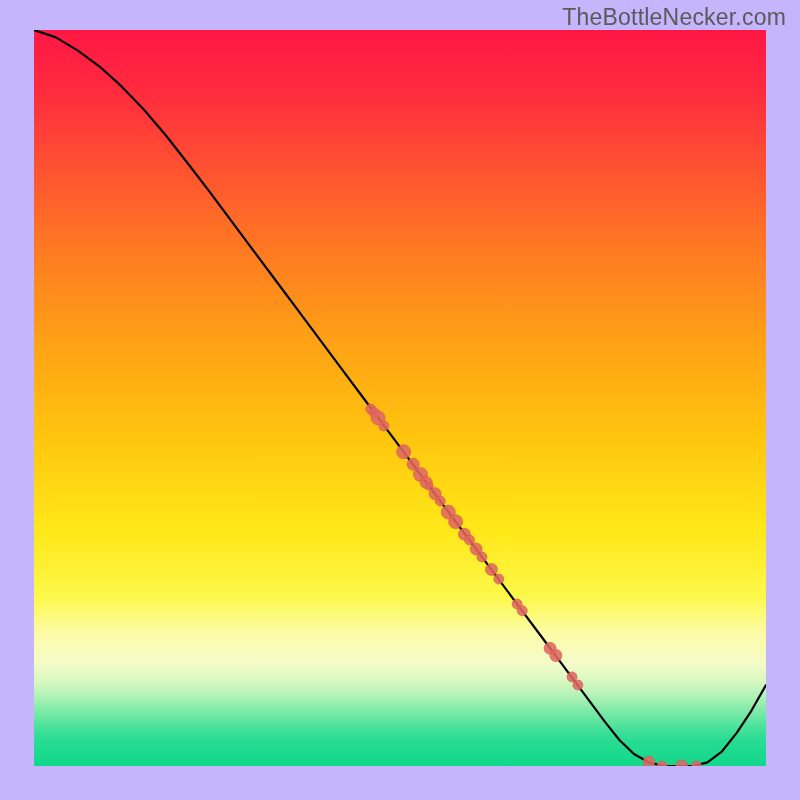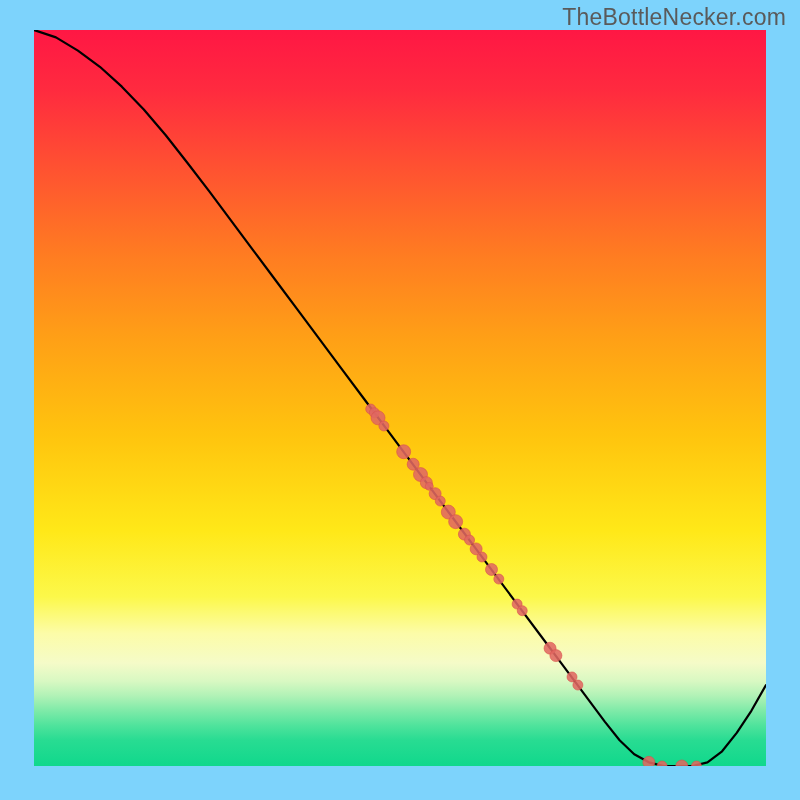--- a/index.html
+++ b/index.html
@@ -1,21 +1,21 @@
 <!DOCTYPE html>
 <html><head>
 <meta charset="utf-8">
 <style>
   * { margin: 0; padding: 0; box-sizing: border-box; }
   html, body { width: 800px; height: 800px; overflow: hidden; background: #000; }
   .frame {
     position: relative;
     width: 800px;
     height: 800px;
-    background: #7dd3fc;
+    background: #c4b5fd;
   }
   .watermark {
     position: absolute;
     top: 4px;
     right: 14px;
     font-family: Arial, Helvetica, sans-serif;
     font-size: 23px;
     font-weight: 500;
     color: #5a5a5a;
     letter-spacing: 0.2px;

